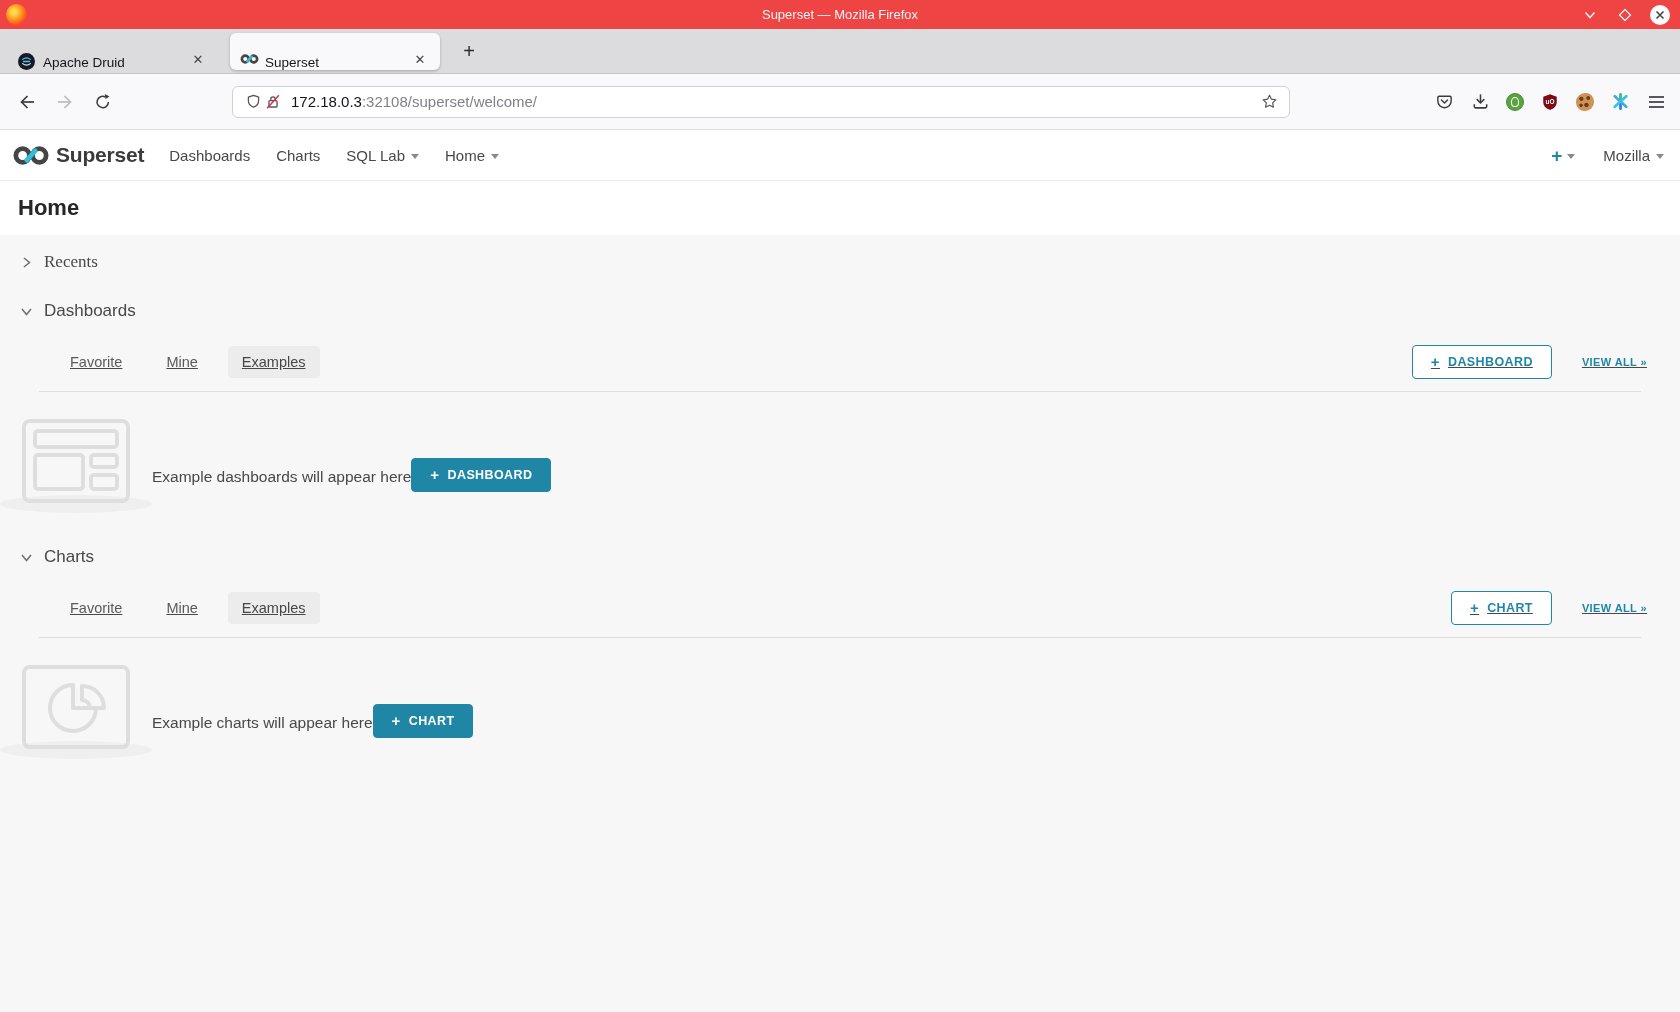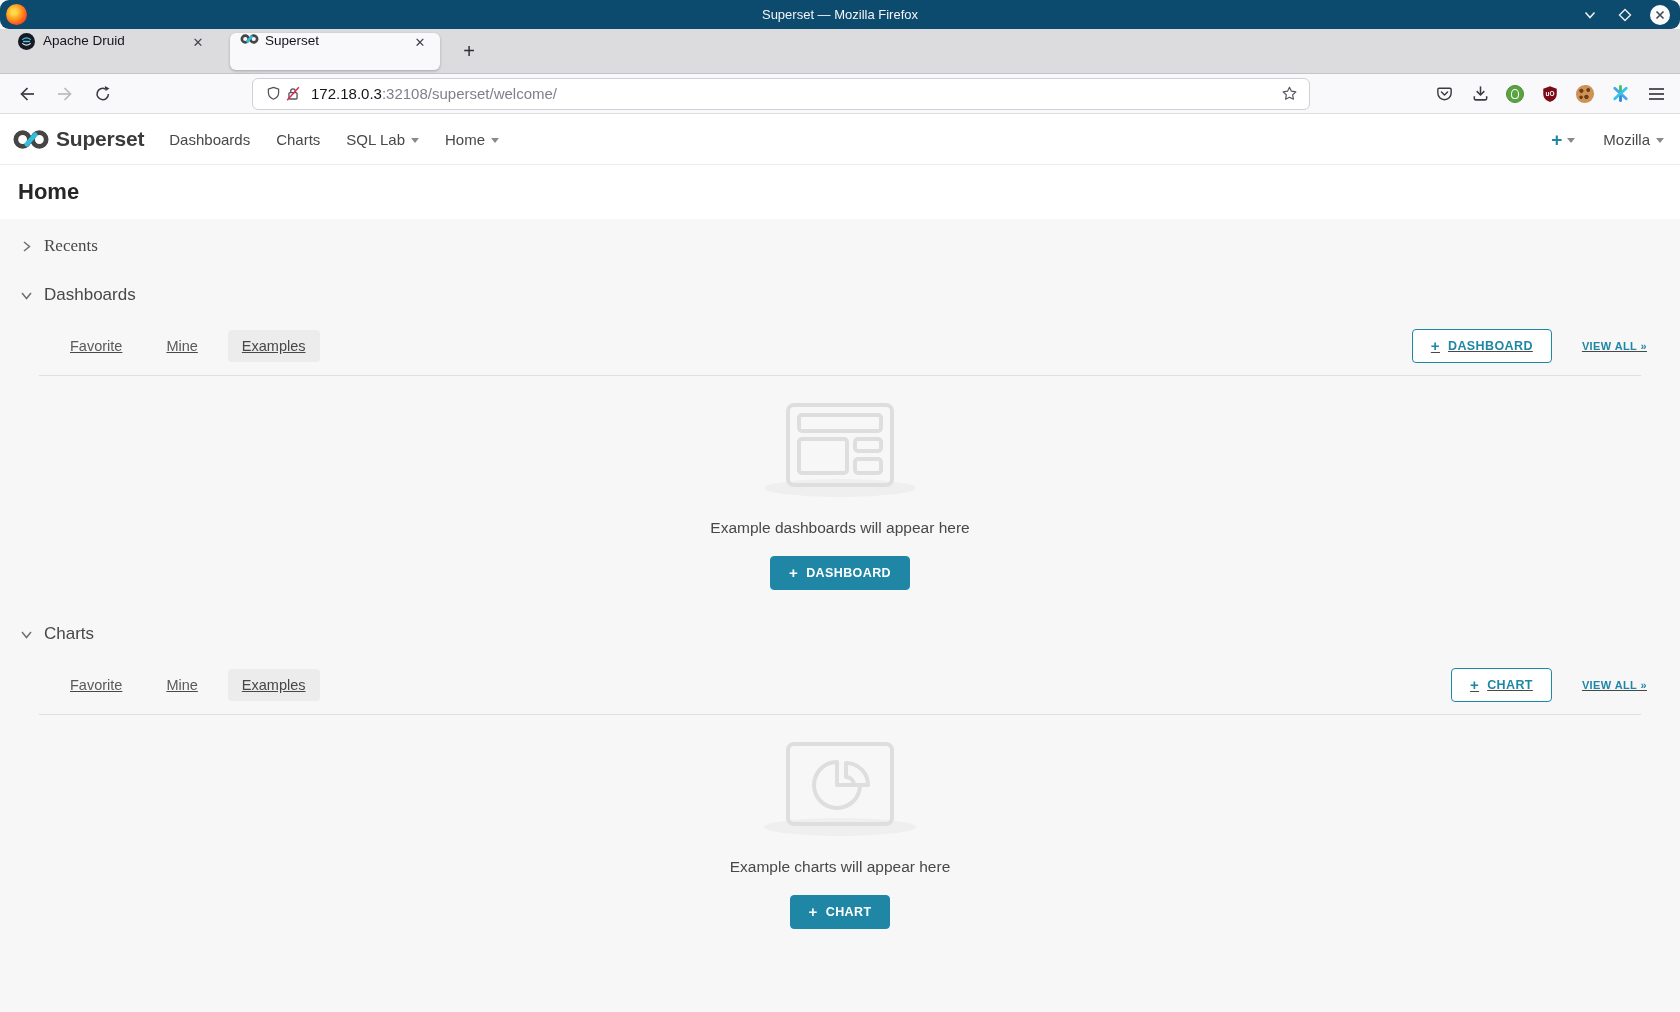--- a/index.html
+++ b/index.html
@@ -1,39 +1,39 @@
 <!DOCTYPE html>
 <html style="--teal: #1f87a5;"><head>
 <meta charset="utf-8">
 <style>
   * { box-sizing: border-box; margin: 0; padding: 0; }
   html,body { width:1680px; height:1012px; overflow:hidden; }
   body { font-family:"Liberation Sans", sans-serif; background:#f7f7f8; color:#484848; }
 
   
-  .titlebar { height:29px; background:#0c4a6e; position:relative; display:flex; align-items:center; justify-content:center;border-radius:9px; }
+  .titlebar { height:29px; background:#ef4444; position:relative; display:flex; align-items:center; justify-content:center; }
   .ff-logo { position:absolute; left:6px; top:4px; width:21px; height:21px; border-radius:50%;
     background: radial-gradient(circle at 38% 38%, #ffd84a 0 14%, #ff9a1f 40%, #ff4a1d 70%, #c register 100%);
     background: radial-gradient(circle at 38% 38%, #ffd84a 0 14%, #ff9a1f 40%, #ff4a1d 72%, #b5347f 100%); }
   .titlebar-text { color:#f4f4f6; font-size:13px; }
   .win-controls { position:absolute; right:10px; top:0; height:29px; display:flex; align-items:center; gap:15px; }
   .win-btn { width:20px; height:20px; display:flex; align-items:center; justify-content:center; }
   .close-circle { width:20px; height:20px; border-radius:50%; background:#fbfbfe; display:flex; align-items:center; justify-content:center; }
 
   
   .tabbar { height:45px; background:#dcdcdf; border-bottom:1px solid #c4c4c9; display:flex; align-items:center; padding:0 8px; }
-  .tab { width:210px; height:37px; border-radius:6px; display:flex; align-items:flex-start; padding:0 10px; gap:8px; font-size:13.5px; color:#15141a; margin-right:12px; }
+  .tab { width:210px; height:37px; border-radius:6px; display:flex; align-items:flex-end; padding:0 10px; gap:8px; font-size:13.5px; color:#15141a; margin-right:12px; }
   .tab.active { background:#f9f9fb; box-shadow:0 1px 3px rgba(0,0,0,.25); }
   .tab-title { flex:1; white-space:nowrap; overflow:hidden; }
   .tab-close { color:#45454c; font-size:13px; width:20px; height:20px; display:flex; align-items:center; justify-content:center; border-radius:4px; }
   .newtab { font-size:20px; font-weight:300; color:#2b2b31; width:30px; height:30px; display:flex; align-items:center; justify-content:center; margin-left:2px; }
   .favicon { width:17px; height:17px; flex:none; }
 
   
-  .urlbar { height:40px; background:#f9f9fb; border-bottom:1px solid #dedee2; display:flex; align-items:center; padding:0 12px;gap:20px; }
+  .urlbar { height:56px; background:#f9f9fb; border-bottom:1px solid #dedee2; display:flex; align-items:center; padding:0 12px; }
   .nav-btns { display:flex; gap:8px; }
   .nav-btn { width:30px; height:28px; display:flex; align-items:center; justify-content:center; }
   .url-field { margin-left:114px; width:1058px; height:32px; background:#fff; border:1px solid #d0d0d7; border-radius:6px; display:flex; align-items:center; padding:0 10px; }
   .url-text { font-size:15px; margin-left:8px; flex:1; white-space:nowrap; }
   .url-host { color:#15141a; }
   .url-path { color:#80808a; }
   .toolbar-icons { margin-left:auto; display:flex; align-items:center; gap:16px; padding-right:2px; }
   .tb-icon { width:20px; height:20px; display:flex; align-items:center; justify-content:center; }
   .cookie { width:18px; height:18px; border-radius:50% 46% 50% 48%;
      background: radial-gradient(circle at 30% 32%, #6b3e1e 0 1.8px, transparent 2.4px),
@@ -75,21 +75,21 @@
 
   .btn { display:inline-flex; align-items:center; justify-content:center; gap:8px; height:34px; border-radius:4px;
          font-size:12.5px; font-weight:bold; letter-spacing:.4px; padding:0 18px; }
   .btn .plus { font-size:15px; font-weight:bold; margin-top:-1px; }
   .btn-outline { background:#fff; border:1px solid var(--teal); color:var(--teal); }
   .btn-filled { background:var(--teal); border:1px solid var(--teal); color:#fff; }
   .view-all { color:var(--teal); font-size:11px; font-weight:bold; letter-spacing:.4px; }
 
   .divider { border-top:1px solid #e0e0e0; margin:0 39px; }
 
-  .empty-state { display:flex; flex-direction:column; align-items:center; padding-top:26px; padding-bottom:22px; }
+  .empty-state { display:flex; flex-direction:row; align-items:center; padding-top:26px; padding-bottom:22px; }
   .empty-icon-wrap { position:relative; display:flex; flex-direction:column; align-items:center; }
   .empty-shadow { width:152px; height:18px; border-radius:50%; background:#efeff0; margin-top:-9px; }
   .empty-icon { position:relative; z-index:1; }
   .empty-text { margin-top:22px; font-size:15.5px; color:#484848; }
   .empty-state .btn { margin-top:19px; }
 
   svg { display:block; }
 </style>
 </head>
 <body>

